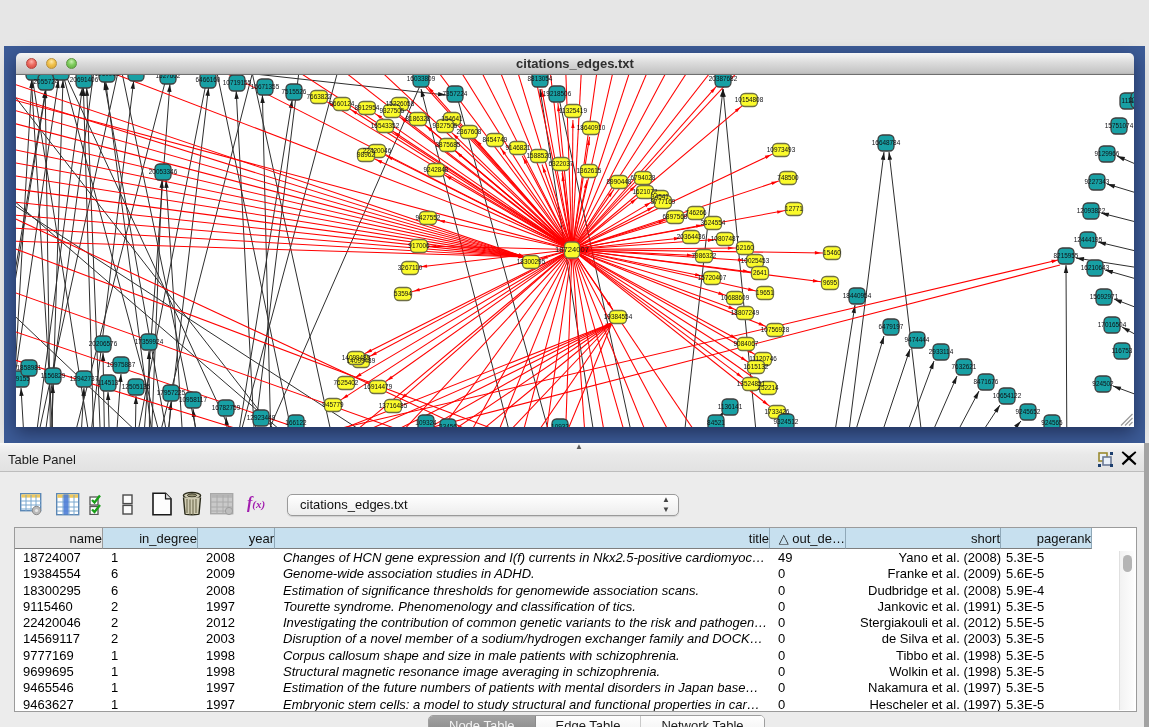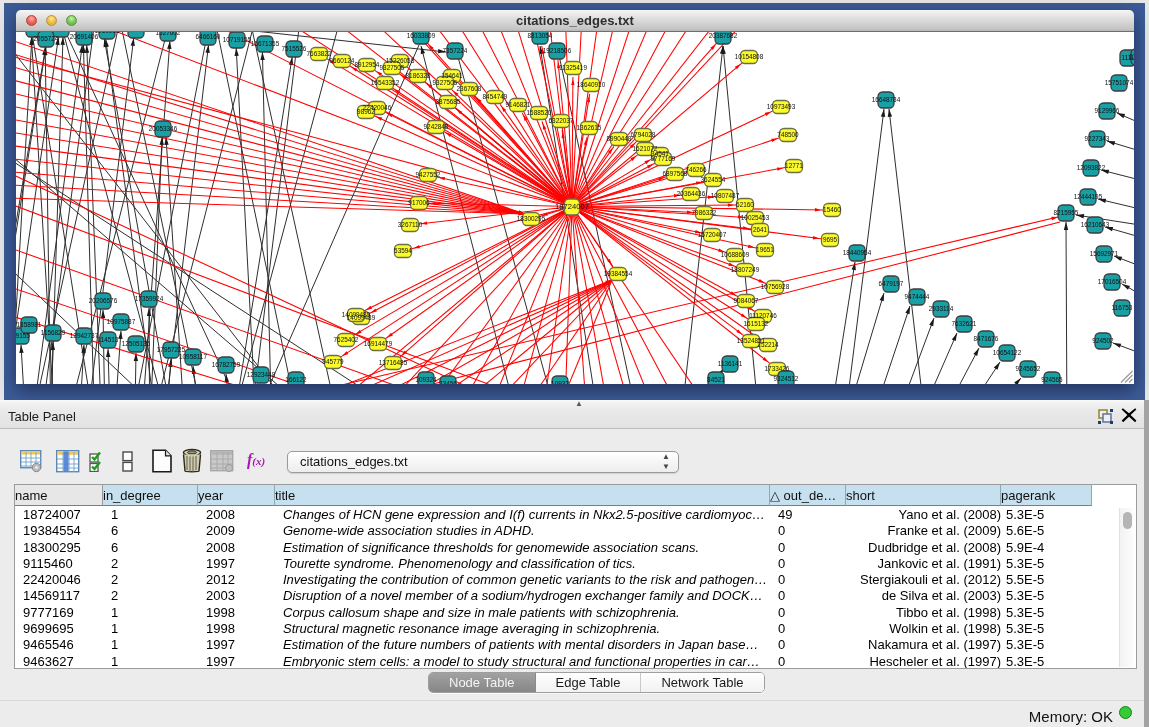--- a/index.html
+++ b/index.html
@@ -1,15 +1,15 @@
 <!DOCTYPE html>
 <html><head><meta charset="utf-8"><style>
 * { margin:0; padding:0; box-sizing:border-box; }
 html,body { width:1149px; height:727px; overflow:hidden; font-family:"Liberation Sans",sans-serif; background:#e6e6e6; }
-#stage { position:relative; width:1149px; height:600px; }
+#stage { position:relative; width:1149px; height:600px;margin-top:43px; }
 
 #desk { position:absolute; left:4px; top:3px; width:1141px; height:397px; background:#3c5b97; }
 
 #win { position:absolute; left:12px; top:7px; width:1118px; height:374px; border-radius:5px 5px 0 0;
   box-shadow: 0 6px 18px rgba(0,0,20,0.45); }
 #titlebar { position:relative; height:22px; border-radius:5px 5px 0 0;
   background:linear-gradient(#f6f6f6,#dcdcdc 45%,#c4c4c4 92%,#b4b4b4);
   border-bottom:1px solid #6f6f6f; }
 #titlebar .title { text-align:center; font-size:13px; color:#2e2e2e; line-height:21px; font-weight:bold;}
 .tl { position:absolute; top:5px; width:11px; height:11px; border-radius:50%; }
@@ -25,21 +25,21 @@
 #pfloat { position:absolute; left:1098px; top:9px; width:15px; height:15px; }
 #pclose { position:absolute; left:1121px; top:7px; width:16px; height:16px; font-size:15px; font-weight:bold; color:#000; }
 #toolbar { position:relative; height:52px; }
 #combo { position:absolute; left:287px; top:22px; width:392px; height:22px; border:1px solid #9a9a9a; border-radius:5px;
   background:linear-gradient(#ffffff,#ededed); font-size:13px; color:#111; line-height:20px; padding-left:12px;
   box-shadow:0 1px 1px rgba(0,0,0,0.12);}
 #combo .arr { position:absolute; right:8px; top:0px; font-size:8px; color:#444; line-height:10px; }
 
 #tbl { position:absolute; left:14px; top:84px; width:1123px; height:185px; background:#fff; border:1px solid #9b9b9b; }
 #thead { position:absolute; left:0; top:0; width:1121px; height:22px; background:#fff; font-size:13px; color:#111; }
-.hc { position:absolute; top:0; height:21px; line-height:21px; text-align:left; border-right:1px solid #8fa8b8; border-bottom:1px solid #7e7e7e; background:#c7e0ef; }
+.hc { position:absolute; top:0; height:21px; line-height:21px; text-align:right; border-right:1px solid #8fa8b8; border-bottom:1px solid #7e7e7e; background:#c7e0ef; }
 #h0 { left:0px; width:88px; background:#e7e7e7 !important; border-right:1px solid #9b9b9b; }
 #h1 { left:88px; width:95px; } #h2 { left:183px; width:77px; } #h3 { left:260px; width:495px; }
 #h4 { left:755px; width:76px; } #h5 { left:831px; width:155px; } #h6 { left:986px; width:91px; }
 #tbody { position:absolute; left:0; top:22px; width:1121px; height:161px; overflow:hidden; font-size:13px; color:#000; }
 .trow { position:relative; height:16.3px; line-height:16.3px; white-space:nowrap; }
 .c { position:absolute; top:0; height:16px; overflow:hidden; }
 .c0 { left:8px; width:80px; } .c1 { left:96px; width:88px; } .c2 { left:191px; width:70px; }
 .c3 { left:268px; width:488px;font-style:italic; } .c4 { left:763px; width:70px; } .c5 { left:831px; width:155px; text-align:right;}
 .c6 { left:991px; width:86px; }
 #vscroll { position:absolute; right:2px; top:23px; width:15px; height:159px; background:linear-gradient(90deg,#f2f2f2,#fdfdfd); border-left:1px solid #e0e0e0; }

